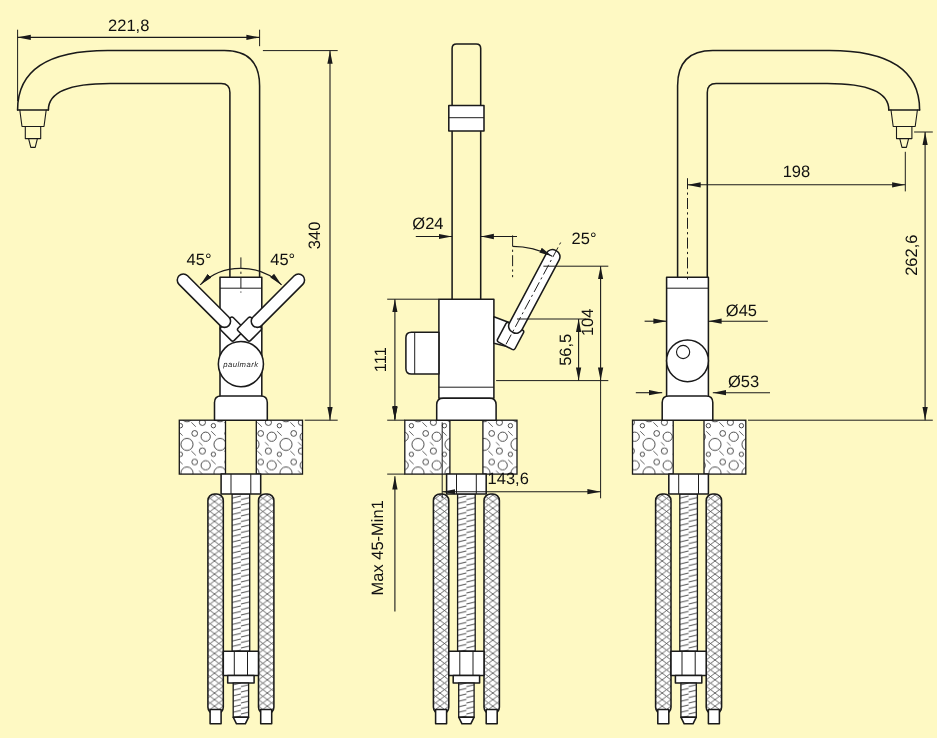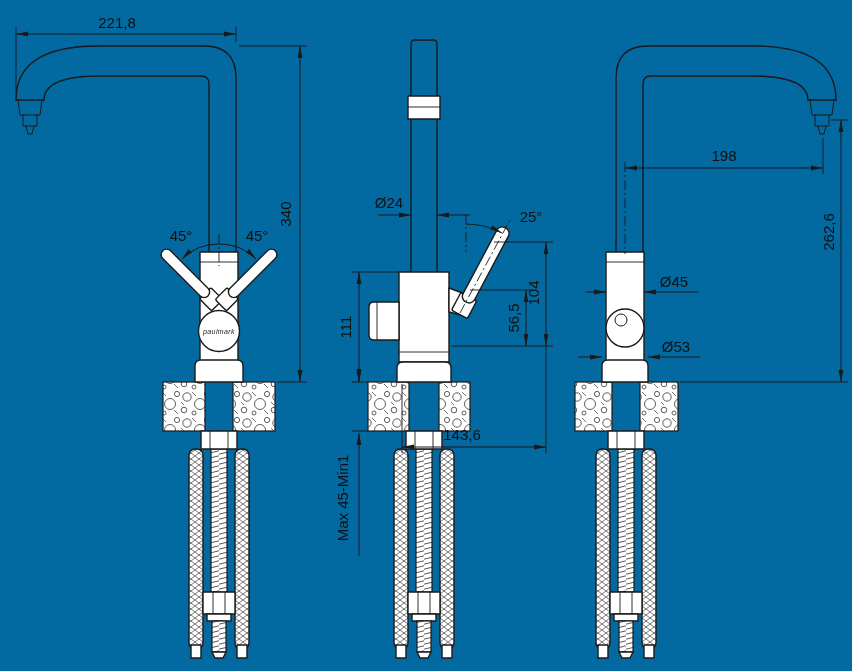--- a/index.html
+++ b/index.html
@@ -1,16 +1,16 @@
 <!DOCTYPE html>
 <html><head>
 <meta charset="utf-8">
 <style>
   html,body{margin:0;padding:0;background:#fff;}
-  .stage{width:852px;height:671px;background:#0369a1;position:relative;overflow:hidden;}
+  .stage{width:852px;height:671px;background:#fef9c3;position:relative;overflow:hidden;}
   svg{display:block;}
   text{font-family:"Liberation Sans",sans-serif;font-size:15px;fill:#111;}
   .brand-text{font-size:7px;letter-spacing:.4px;fill:#222;font-style:italic;}
   .outline{fill:none;stroke:#1a1a1a;stroke-width:1.4;stroke-linejoin:round;stroke-linecap:round;}
   .thin{stroke-width:1;}
   .solid{fill:#fff;stroke:#1a1a1a;stroke-width:1.4;stroke-linejoin:round;}
   .dim{fill:none;stroke:#1a1a1a;stroke-width:1;}
   .ext{fill:none;stroke:#1a1a1a;stroke-width:.9;}
   .cdash{fill:none;stroke:#1a1a1a;stroke-width:.9;stroke-dasharray:10 3 2 3;}
   .ctop{fill:url(#stone);stroke:#1a1a1a;stroke-width:1.2;}

